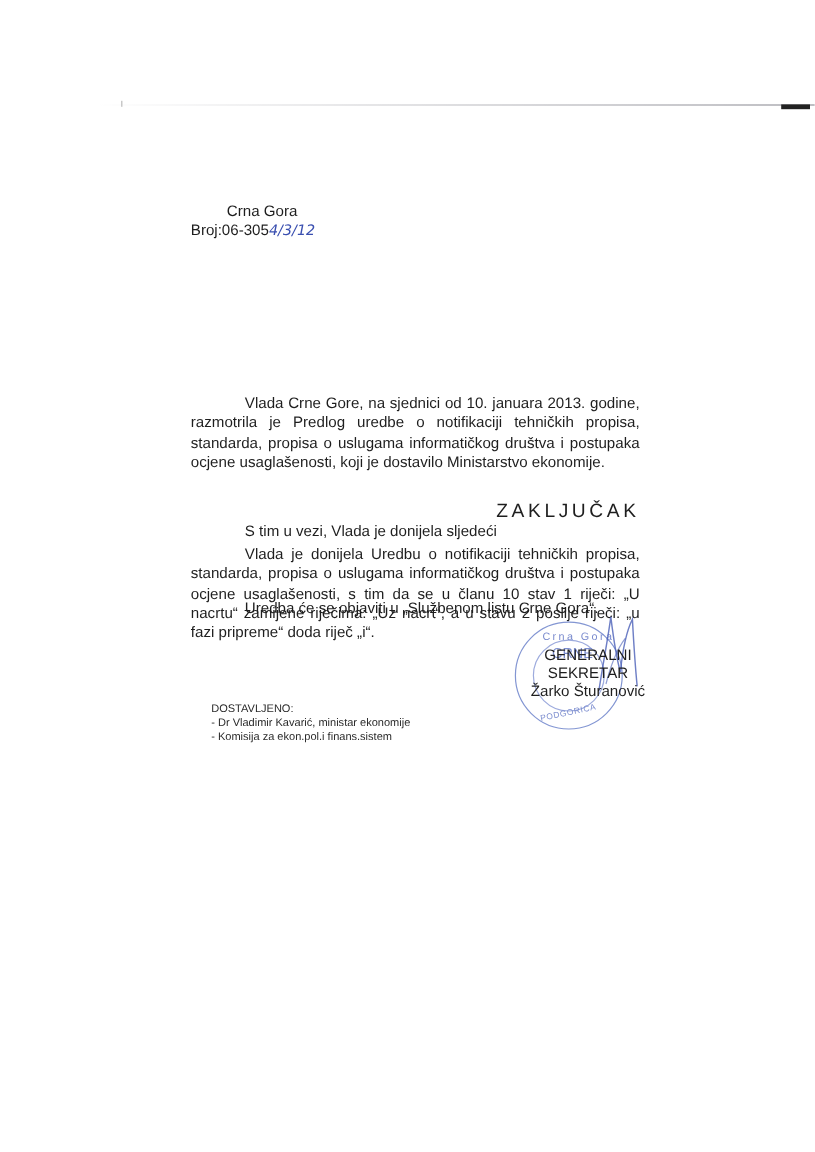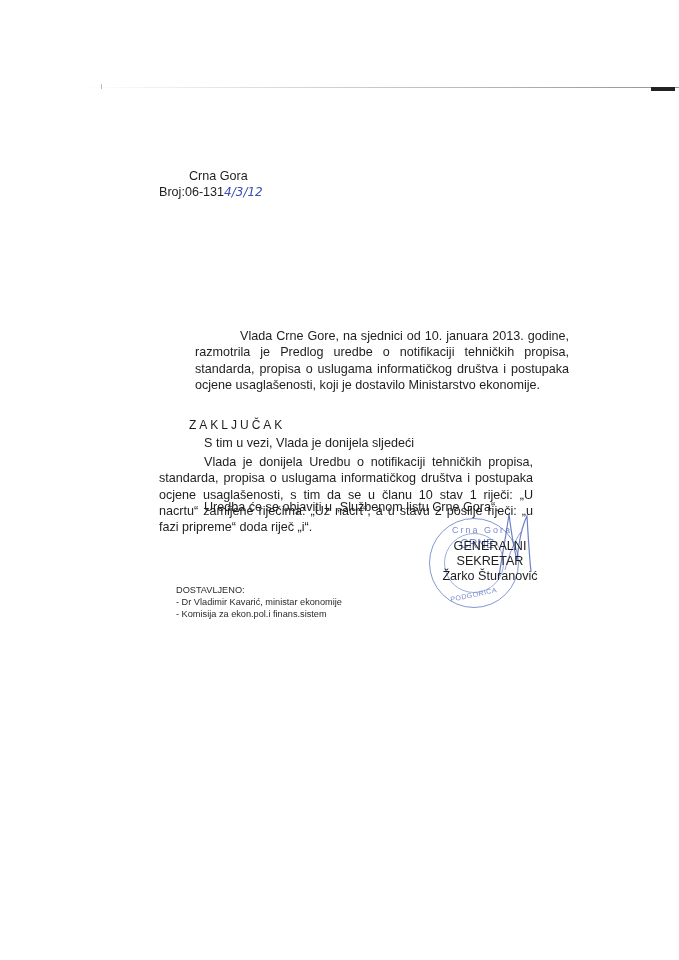--- a/index.html
+++ b/index.html
@@ -19,23 +19,23 @@
     }
     .header { position: absolute; left: 159px; top: 168px; font-size: 12.6px; line-height: 16px; }
     .header .line { white-space: nowrap; }
     .header .indent { padding-left: 30px; }
     .handwritten { color: #3a4fb0; font-family: "DejaVu Sans", sans-serif; font-style: italic; font-size: 12px; margin-top: 12px; }
     .body-text {
       position: absolute; left: 159px; width: 374px; font-size: 12.6px; line-height: 16.3px;
     }
     .justify { text-align: justify; text-align-last: left; }
     .first-indent { text-indent: 45px; }
-    .p1 { top: 328px; margin-left: 36px; }
+    .p1 { top: 328px; }
     .p2 { top: 393px; margin-top: 42px; }
-    .title { position: absolute; left: 159px; width: 374px; top: 418px; text-align: left; font-size: 12px; letter-spacing: 3px; padding-left: 30px; box-sizing: border-box; }
+    .title { position: absolute; left: 159px; width: 374px; top: 418px; text-align: right; font-size: 16px; letter-spacing: 3px; padding-left: 30px; box-sizing: border-box; }
     .p3 { top: 454px; }
     .p4 { top: 499px; }
     .seal {
       position: absolute; left: 429px; top: 518px; width: 88px; height: 88px;
       border: 1.5px solid #5a73c4; border-radius: 50%; opacity: 0.75;
     }
     .seal .inner {
       position: absolute; left: 14px; top: 14px; width: 58px; height: 58px;
       border: 1px solid #7d8fd2; border-radius: 50%;
     }
@@ -53,21 +53,21 @@
 </head>
 <body>
 
 <div class="scan-line"></div>
 <div class="scan-tick"></div>
 <div class="scan-mark"></div>
 
 <div class="header">
   <div class="line indent">Crna Gora</div>
   <div class="line">
-    <span>Broj:06-131</span><span class="handwritten">4/3/12</span>
+    <span>Broj:06-305</span><span class="handwritten">4/3/12</span>
   </div>
 </div>
 
 <div class="body-text justify first-indent p1">Vlada Crne Gore, na sjednici od 10. januara 2013. godine, razmotrila je Predlog uredbe o notifikaciji tehničkih propisa, standarda, propisa o uslugama informatičkog društva i postupaka ocjene usaglašenosti, koji je dostavilo Ministarstvo ekonomije.</div>
 <div class="body-text first-indent p2">S tim u vezi, Vlada je donijela sljedeći</div>
 <div class="title">ZAKLJUČAK</div>
 <div class="body-text justify first-indent p3">Vlada je donijela Uredbu o notifikaciji tehničkih propisa, standarda, propisa o uslugama informatičkog društva i postupaka ocjene usaglašenosti, s tim da se u članu 10 stav 1 riječi: „U nacrtu“ zamijene riječima: „Uz nacrt“, a u stavu 2 poslije riječi: „u fazi pripreme“ doda riječ „i“.</div>
 <div class="body-text first-indent p4">Uredba će se objaviti u „Službenom listu Crne Gora“.</div>
 
 <div class="seal">

